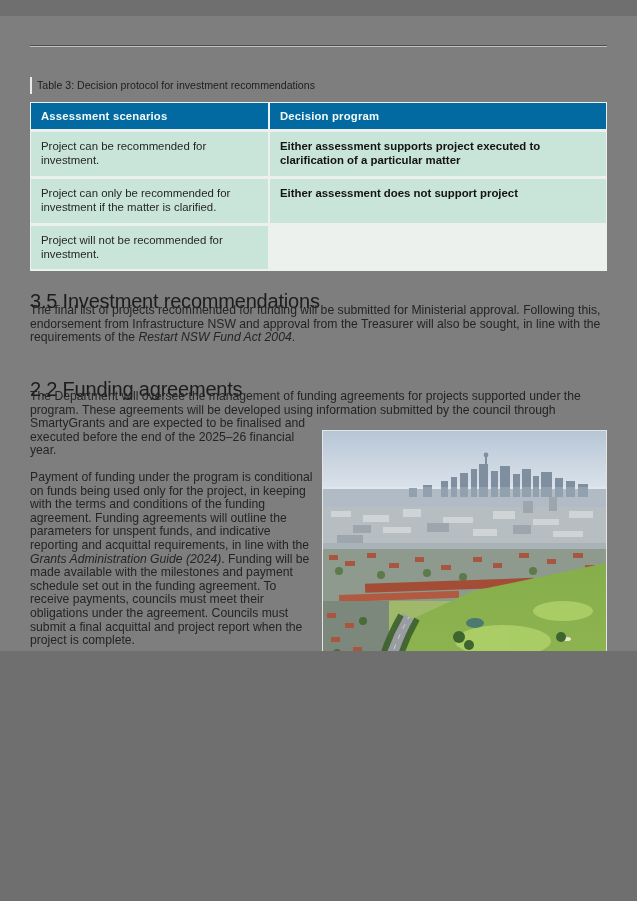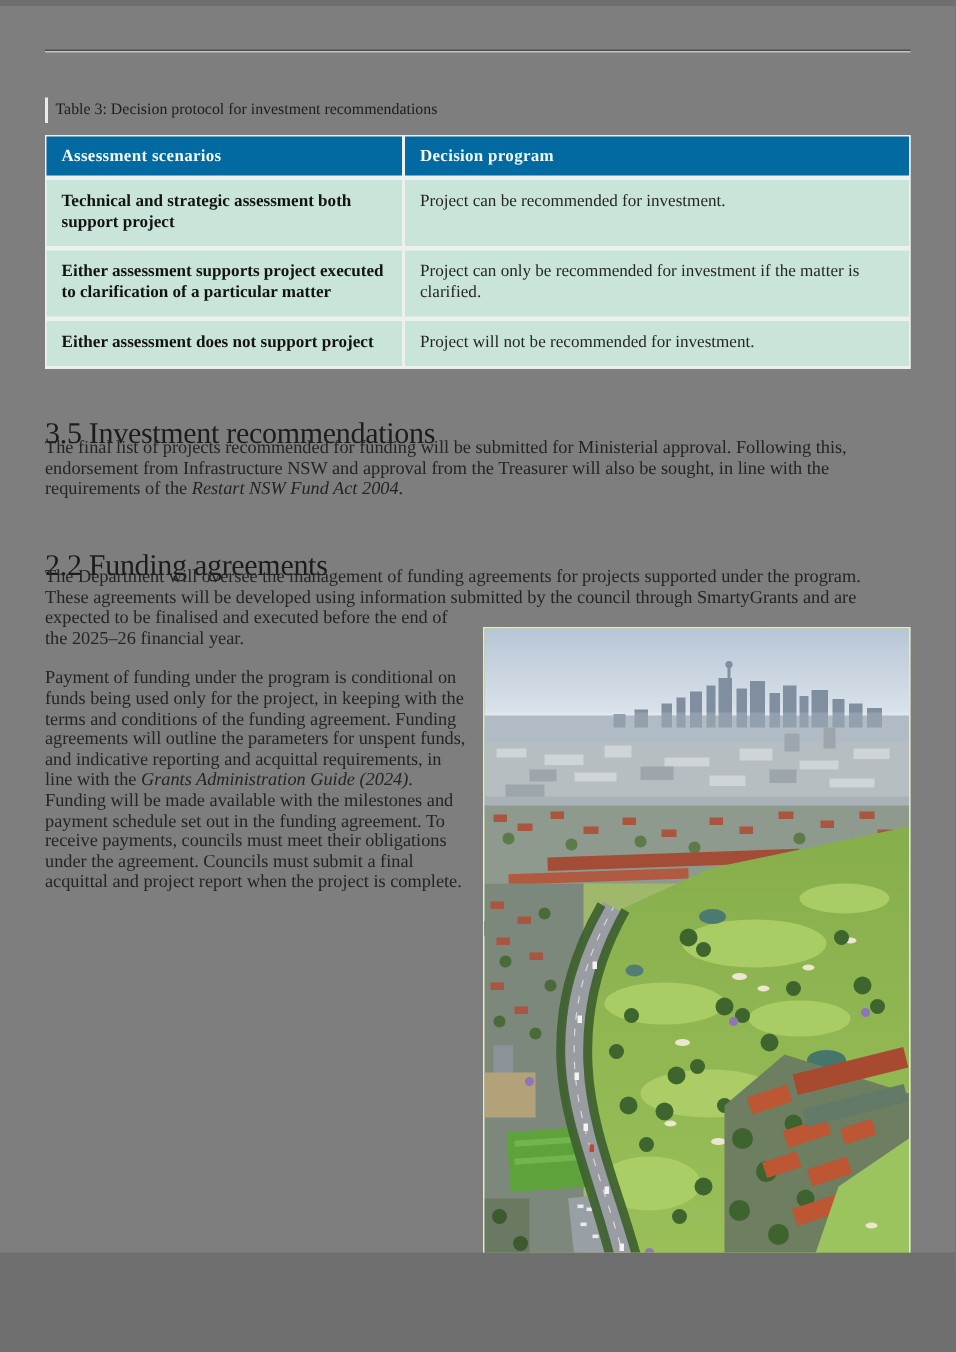--- a/index.html
+++ b/index.html
@@ -1,19 +1,19 @@
 <!DOCTYPE html>
 <html><head>
 <meta charset="utf-8">
 <style>
   html,body{margin:0;padding:0;background:#6f6f6f;}
   .page{
-    position:relative;width:637px;height:831px;margin:4px auto;
+    position:relative;width:637px;height:635px;margin:16px auto;
     background:#7e7e7e;overflow:hidden;
-    font-family:Liberation Serif, serif;color:#242424;
+    font-family:Liberation Sans, sans-serif;color:#242424;
   }
   .content{position:absolute;left:30px;top:0;width:577px;height:901px;}
 
   .top-rule{position:absolute;left:0;top:29px;width:577px;height:0;
     border-top:1px solid #4e4e4e;border-bottom:1px solid #c2c2c2;}
 
   .tbl-caption{position:absolute;left:0;top:61px;font-size:10.6px;color:#1d1d1d;
     border-left:2px solid #e9ece9;padding-left:5px;line-height:17px;height:17px;}
 
   .tbl{position:absolute;left:0;top:86px;width:577px;display:grid;
@@ -55,21 +55,20 @@
   <div class="content">
 
     <div class="top-rule"></div>
 
     <div class="tbl-caption">Table 3: Decision protocol for investment recommendations</div>
 
     <div class="tbl">
       <div class="th">Assessment scenarios</div>
       <div class="th">Decision program</div>
 
-      <div class="td key">Technical and strategic assessment both support project</div>
       <div class="td val">Project can be recommended for investment.</div>
 
       <div class="td key">Either assessment supports project executed to clarification of a particular matter</div>
       <div class="td val">Project can only be recommended for investment if the matter is clarified.</div>
 
       <div class="td key">Either assessment does not support project</div>
       <div class="td val">Project will not be recommended for investment.</div>
     </div>
 
     <h2 class="h2 h2-35">3.5 Investment recommendations</h2>

